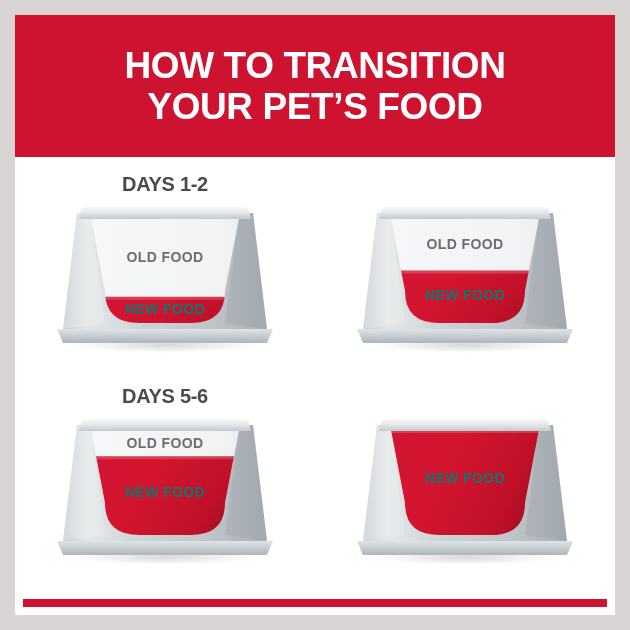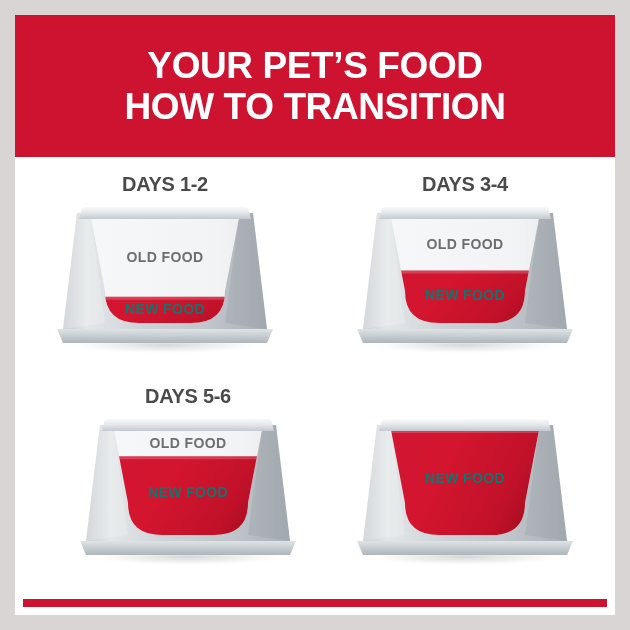--- a/index.html
+++ b/index.html
@@ -56,21 +56,21 @@
     width: 496px;
     height: 451px;
   }
   .panel {
     position: absolute;
     width: 300px;
     height: 222px;
   }
   .panel.p0 { left: 0;   top: 10px; }
   .panel.p1 { left: 300px; top: 10px; }
-  .panel.p2 { left: 0;   top: 222px; margin-left: 23px; }
+  .panel.p2 { left: 0;   top: 222px; }
   .panel.p3 { left: 300px; top: 222px; }
 
   .panel-title {
     position: absolute;
     top: 6px;
     left: 0;
     width: 300px;
     text-align: center;
     color: #4a4a4a;
     font-size: 20px;
@@ -118,22 +118,22 @@
     height: 8px;
     background: #ce1330;
   }
 </style>
 </head>
 <body>
 
 <div id="poster">
 
   <div class="banner">
+    <div class="banner-line">HOW TO TRANSITION</div>
     <div class="banner-line">YOUR PET’S FOOD</div>
-    <div class="banner-line">HOW TO TRANSITION</div>
   </div>
 
   <div class="grid">
 
     <div class="panel p0">
       <div class="panel-title">DAYS 1-2</div>
       <div class="bowl-wrap">
           <svg class="bowl-svg" viewBox="0 0 220 150">
             <defs>
               <linearGradient id="gb0" x1="0" y1="0" x2="1" y2="0">
@@ -186,21 +186,20 @@
             <path d="M198,8 L184,13 L170,118 L212,124 Z" fill="#7d858c" opacity="0.18"></path>
             <path d="M24,14 L196,14 L194,6 Q194,2 188,2 L32,2 Q26,2 26,6 Z" fill="url(#gr0)"></path>
             <path d="M2,124 L218,124 L212,138 L8,138 Z" fill="url(#gba0)"></path>
           </svg>
           <div class="label-old" style="top: 44.375px;">OLD FOOD</div>
           <div class="label-new" style="top: 95.75px;">NEW FOOD</div>
         </div>
     </div>
 
     <div class="panel p1">
-      <div class="panel-title">DAYS 3-4</div>
       <div class="bowl-wrap">
           <svg class="bowl-svg" viewBox="0 0 220 150">
             <defs>
               <linearGradient id="gb1" x1="0" y1="0" x2="1" y2="0">
                 <stop offset="0%" stop-color="#c9ced2"></stop>
                 <stop offset="12%" stop-color="#e4e7e9"></stop>
                 <stop offset="40%" stop-color="#cdd2d6"></stop>
                 <stop offset="72%" stop-color="#bfc5ca"></stop>
                 <stop offset="100%" stop-color="#a9b0b6"></stop>
               </linearGradient>

